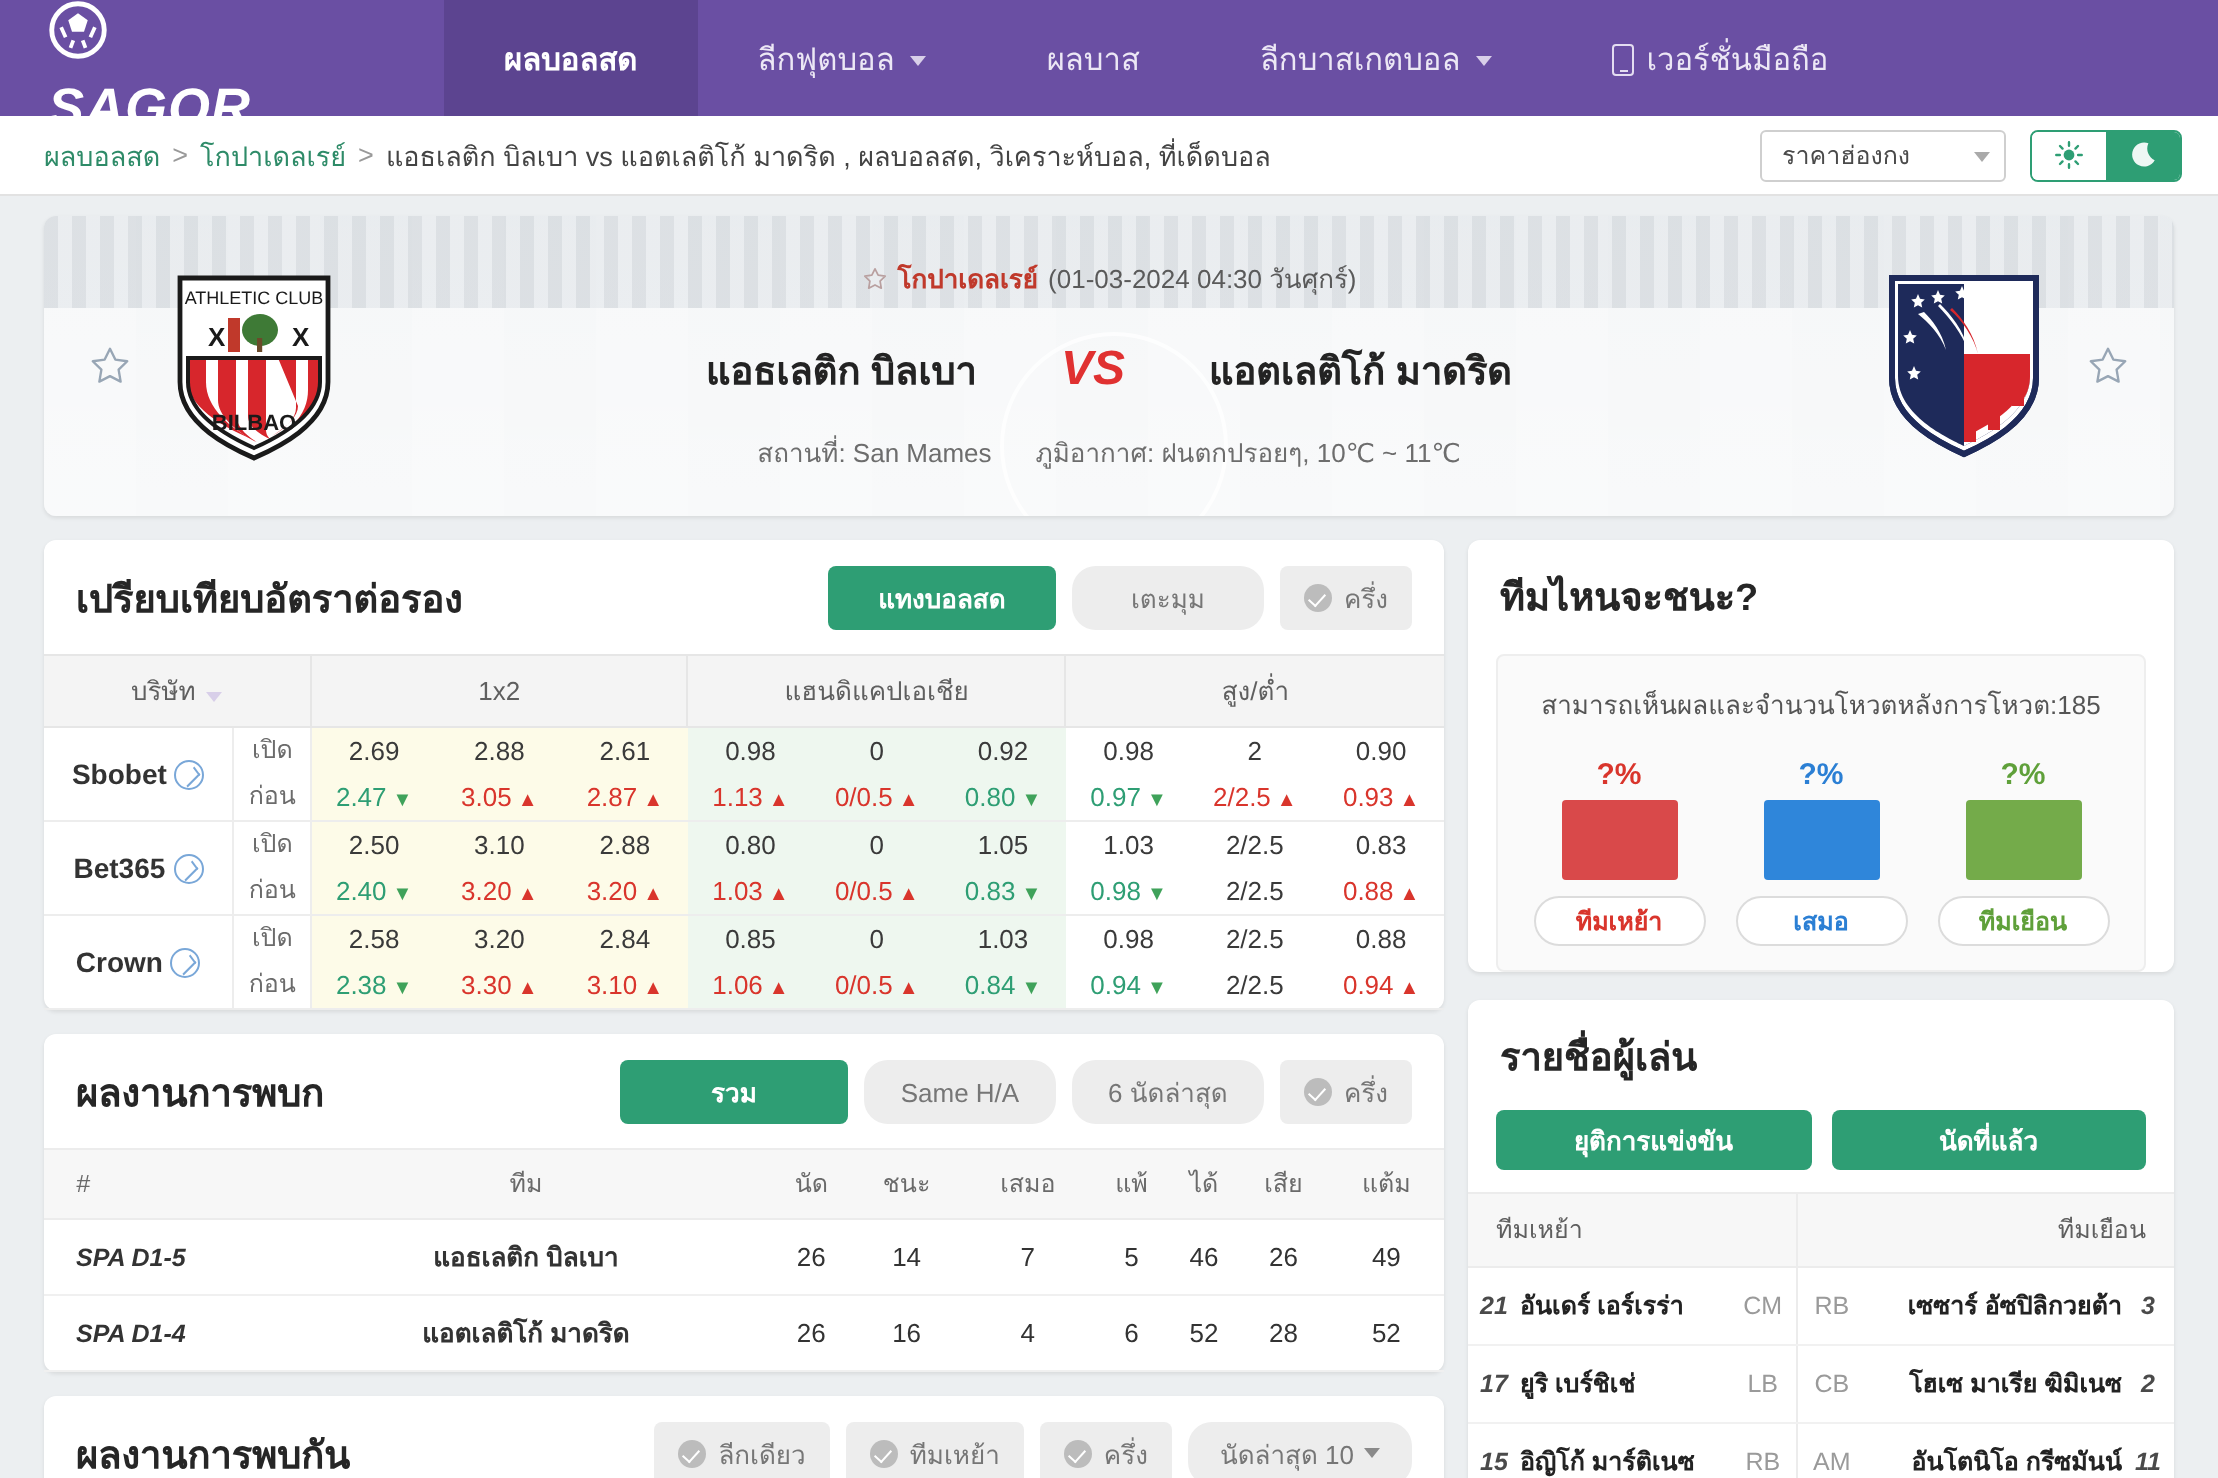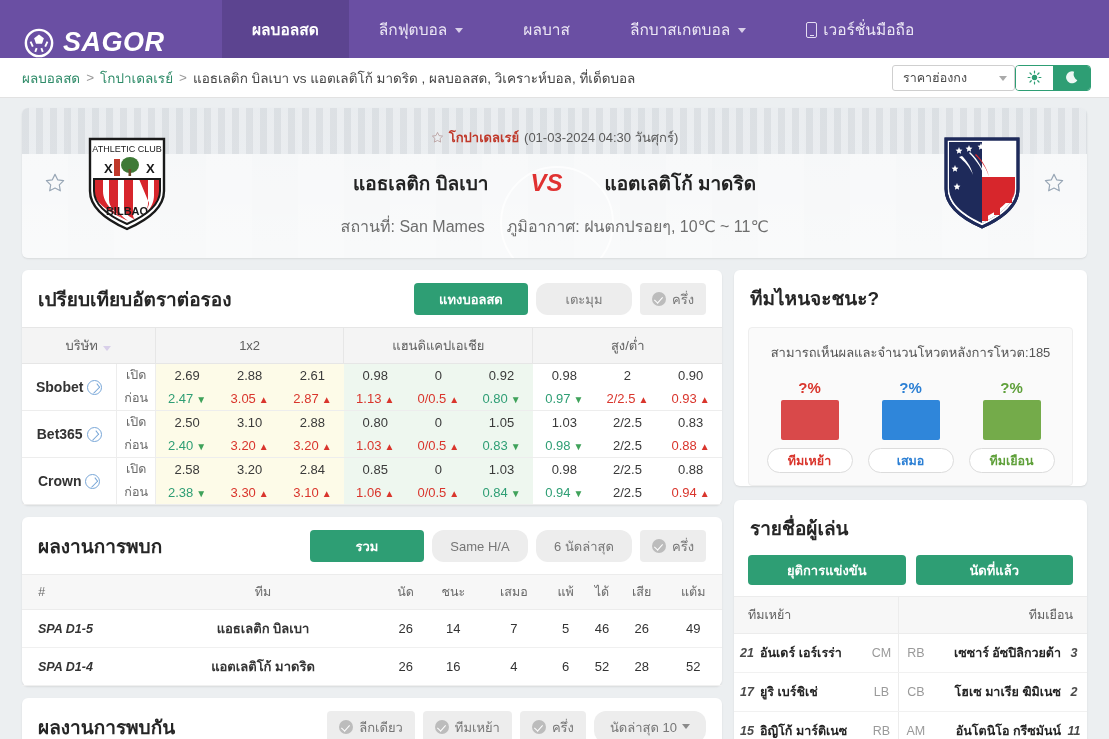--- a/index.html
+++ b/index.html
@@ -13,23 +13,24 @@
 
   
   .topnav {
     height: 58px;
     background: #6a4fa3;
     display: flex;
     align-items: stretch;
     color: #fff;
   }
   .brand {
-    display: flex; align-items: flex-end; gap: 9px;
+    display: flex; align-items: flex-start; gap: 9px;
     padding: 0 22px 0 24px;
     min-width: 222px;
+    flex-direction: column;
   }
   .brand-logo { width: 30px; height: 30px; flex: 0 0 30px; }
   .brand-name {
     font-size: 27px; font-weight: bold; font-style: italic;
     letter-spacing: 0.5px; color: #ffffff;
   }
   .navitem {
     display: flex; align-items: center; justify-content: center;
     gap: 6px;
     padding: 0 30px;
@@ -65,21 +66,21 @@
     border-bottom: 1px solid #e2e2e2;
     display: flex; align-items: center;
     padding: 0 18px 0 22px;
     justify-content: space-between;
   }
   .crumbs { display: flex; align-items: center; font-size: 13.5px; color: #555; white-space: nowrap; }
   .crumb-link { color: #2e8b68; cursor: pointer; }
   .crumb-sep { color: #999; margin: 0 6px; }
   .crumb-tail { color: #444; }
 
-  .crumb-right { display: flex; align-items: center; gap: 0; }
+  .crumb-right { display: flex; align-items: center; gap: 12px; }
   .odds-select {
     width: 123px; height: 26px;
     border: 1px solid #cfcfcf; border-radius: 3px;
     background: #fff;
     display: flex; align-items: center; justify-content: space-between;
     padding: 0 7px 0 10px;
     font-size: 12.5px; color: #4a4a4a;
     cursor: pointer;
   }
   .odds-select .caret { border-top-color: #aaa; }
@@ -137,21 +138,21 @@
   }
   .league-name { color: #c0392b; font-weight: bold; }
   .league-date { color: #5a5a5a; }
   .tinystar { width: 13px; height: 13px; }
   .teamsrow {
     display: flex; align-items: center; justify-content: center; gap: 42px;
     margin-bottom: 16px;
   }
   .team-nm { font-size: 19px; font-weight: bold; color: #232323; }
   .vs { font-size: 24px; font-weight: bold; color: #e03131; font-style: italic; }
-  .venue { font-size: 16px; color: #6d6d6d; display: flex; justify-content: center; gap: 22px; }
+  .venue { font-size: 13px; color: #6d6d6d; display: flex; justify-content: center; gap: 22px; }
 
   
   .cols { display: flex; gap: 12px; margin-top: 12px; }
   .col-l { width: 700px; flex: 0 0 700px; }
   .col-r { flex: 1; }
 
   .card-head {
     display: flex; align-items: center;
     padding: 13px 16px 12px 16px;
     gap: 10px;

